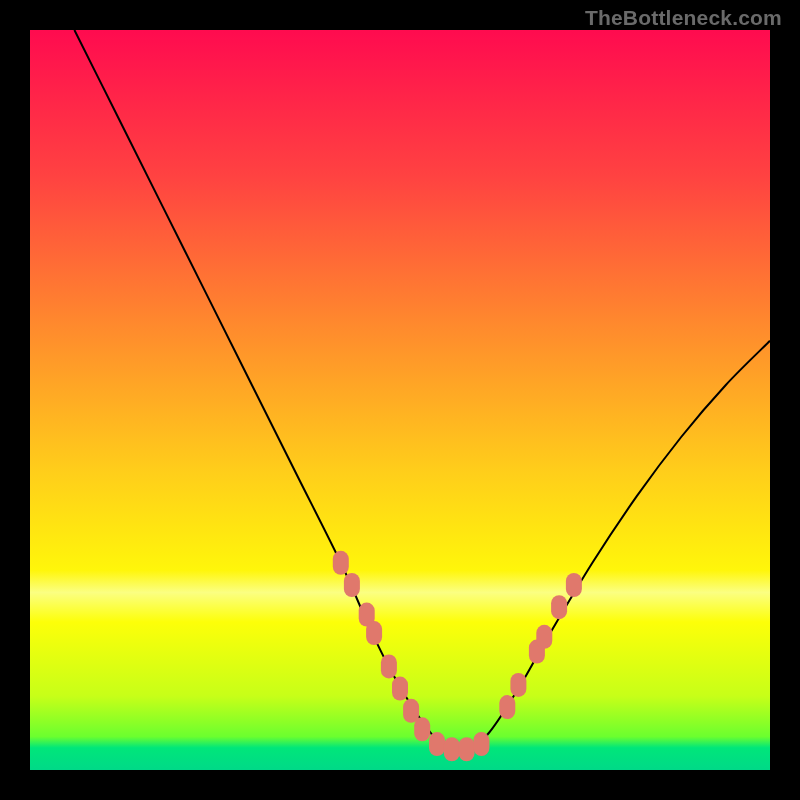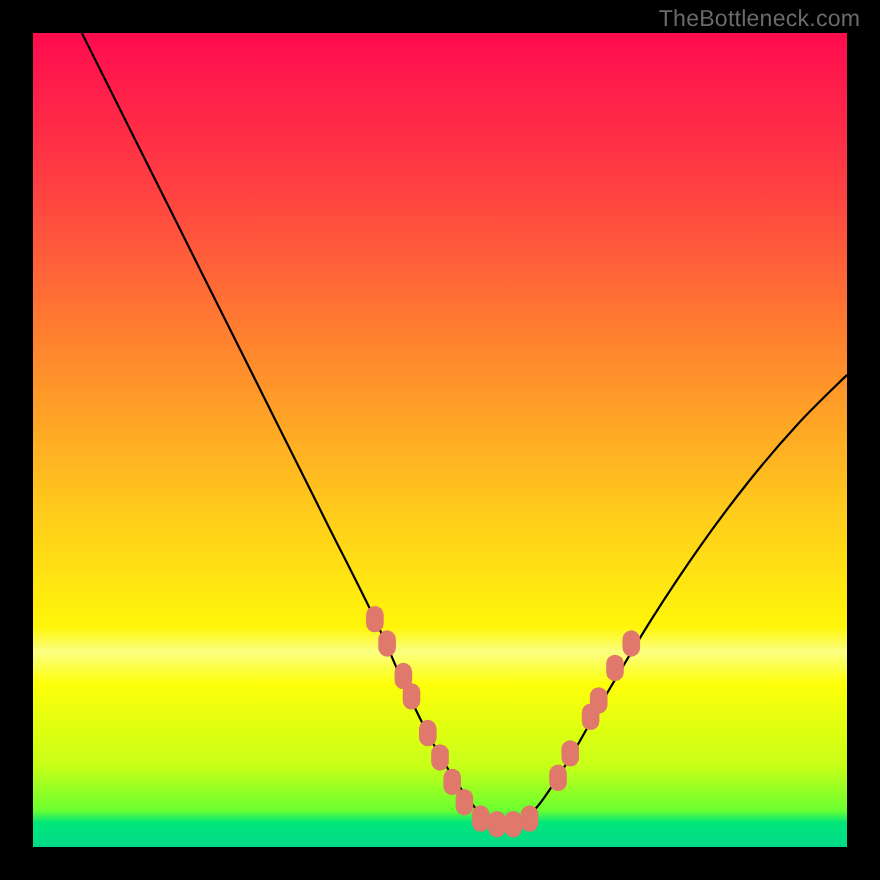--- a/index.html
+++ b/index.html
@@ -10,21 +10,21 @@
     background: #000;
     position: relative;
     font-family: Arial, sans-serif;
   }
   .watermark {
     position: absolute;
     top: 6px;
     right: 18px;
     color: #6a6a6a;
     font-size: 21px;
-    font-weight: 400;
+    font-weight: 700;
     letter-spacing: 0.2px;
     z-index: 10;
   }
   .plot-area {
     position: absolute;
     left: 30px;
     top: 30px;
     width: 740px;
     height: 740px;
     overflow: hidden;

